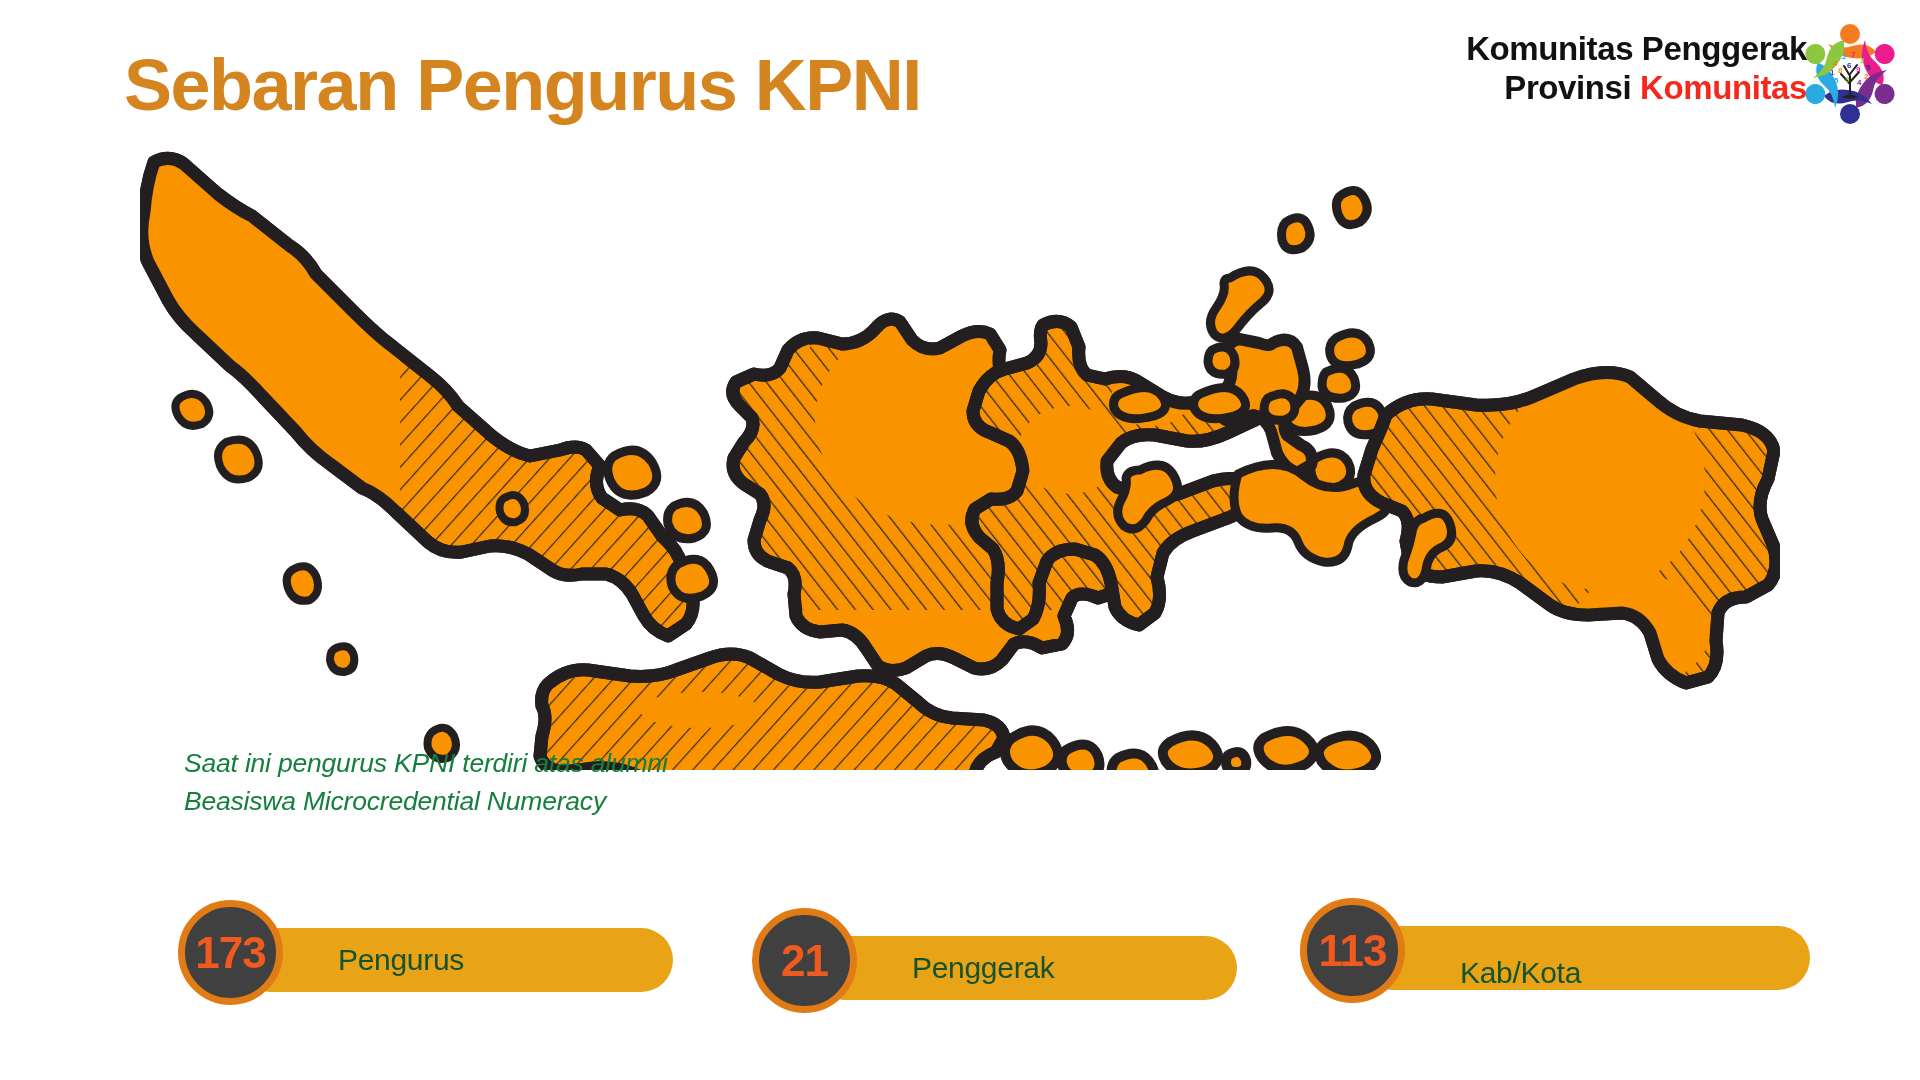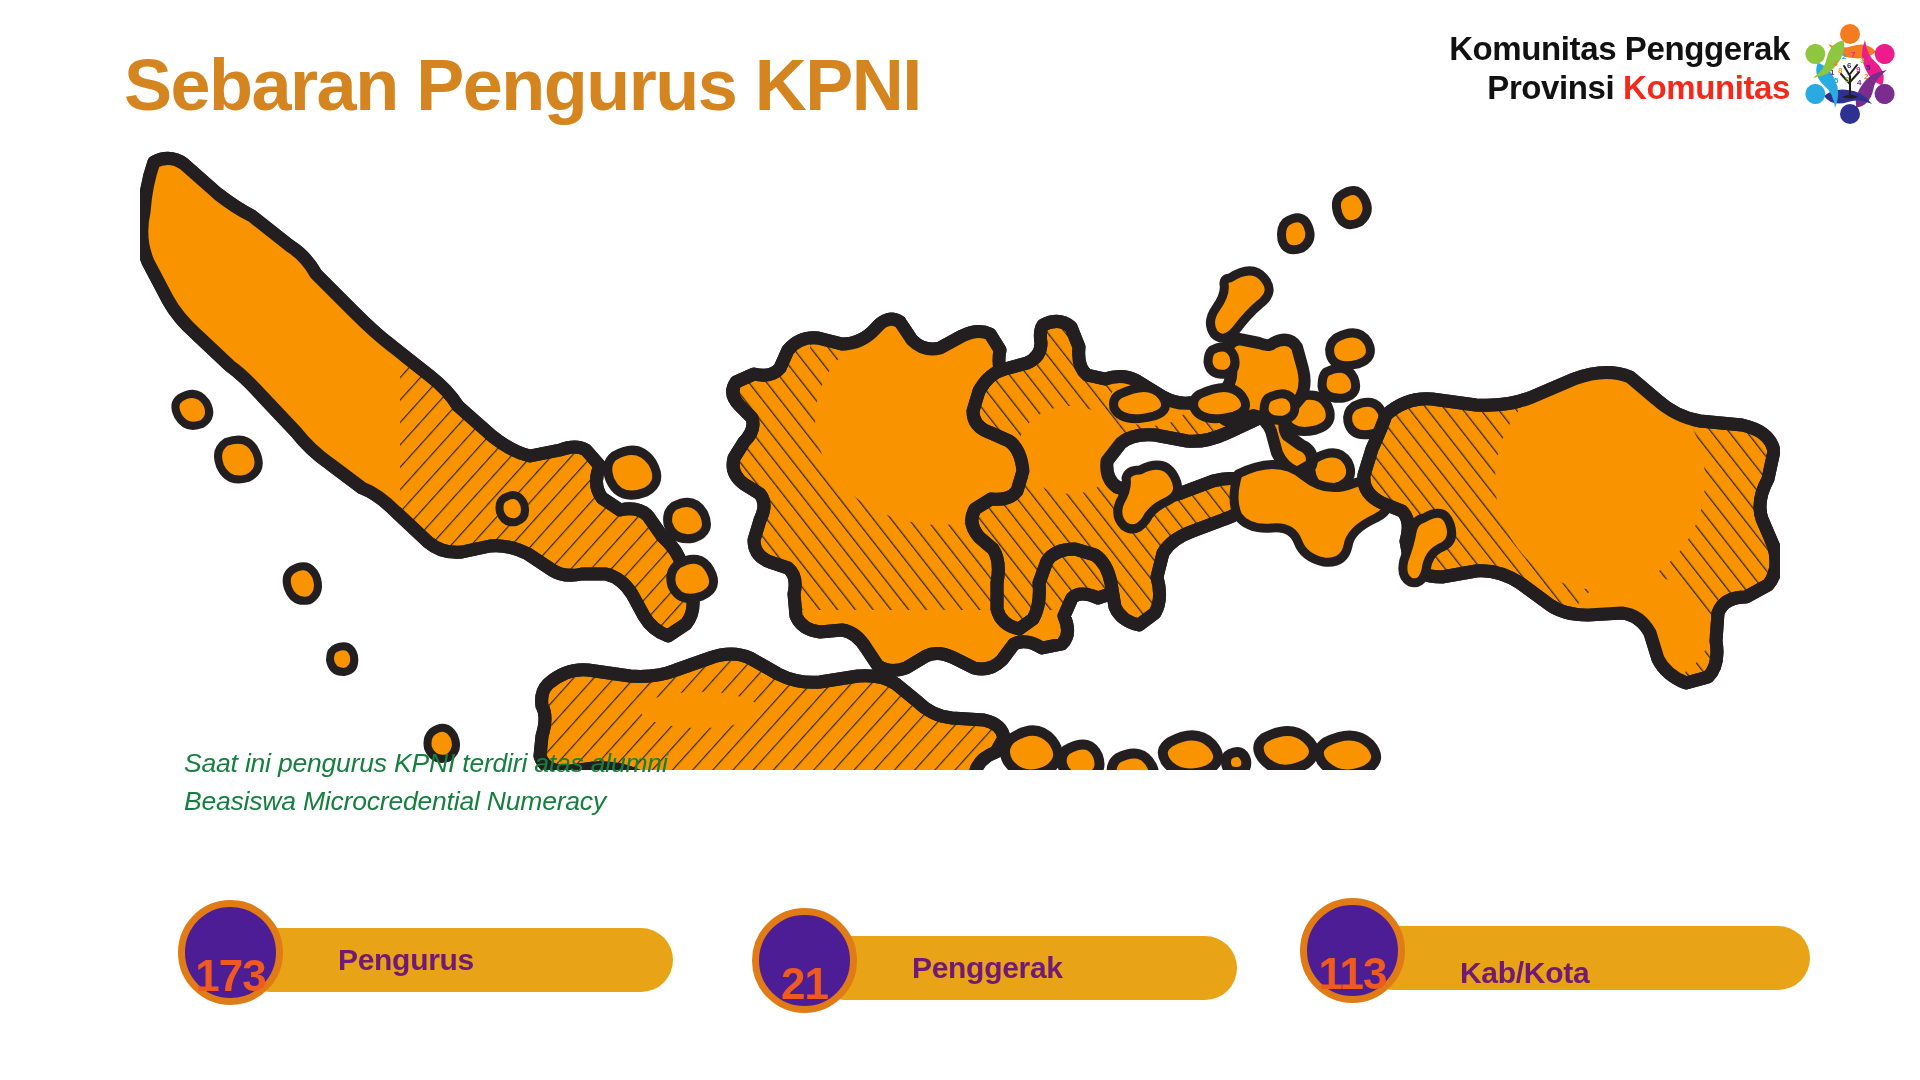--- a/index.html
+++ b/index.html
@@ -24,21 +24,21 @@
     font-weight: bold;
     letter-spacing: -1.5px;
     color: #D4851F;
     white-space: nowrap;
     line-height: 1.05;
     margin-left: 46px;
   }
 
   #brand-block {
     position: absolute;
-    right: 130px;
+    right: 113px;
     top: 30px;
     text-align: right;
     line-height: 1.18;
   }
   .brand-line {
     font-size: 33px;
     font-weight: bold;
     color: #111111;
     letter-spacing: -0.4px;
     white-space: nowrap;
@@ -88,37 +88,37 @@
     height: 64px;
     border-radius: 32px;
     background: #E8A317;
     display: flex;
     align-items: center;
     box-sizing: border-box;
     padding-left: 100px;
   }
   .stat-label {
     font-size: 30px;
-    font-weight: bold;
-    color: #701a75;
+    font-weight: normal;
+    color: #14532d;
     letter-spacing: -0.3px;
     white-space: nowrap;
   }
   .stat-circle {
     position: absolute;
     left: 0;
     top: 0;
     width: 105px;
     height: 105px;
     border-radius: 50%;
-    background: #4c1d95;
+    background: #404040;
     border: 7px solid #E07B16;
     box-sizing: border-box;
     display: flex;
-    align-items: flex-end;
+    align-items: center;
     justify-content: center;
     z-index: 3;
   }
   .stat-number {
     font-size: 44px;
     font-weight: bold;
     color: #F05A1E;
     letter-spacing: -1px;
     line-height: 1;
   }

